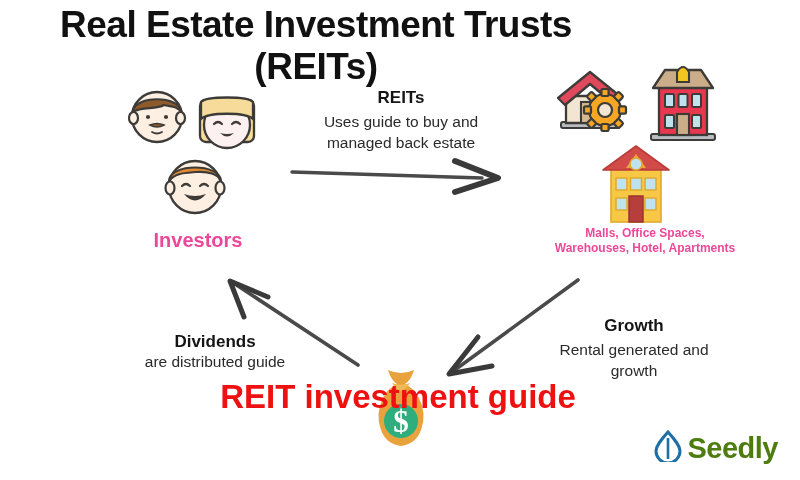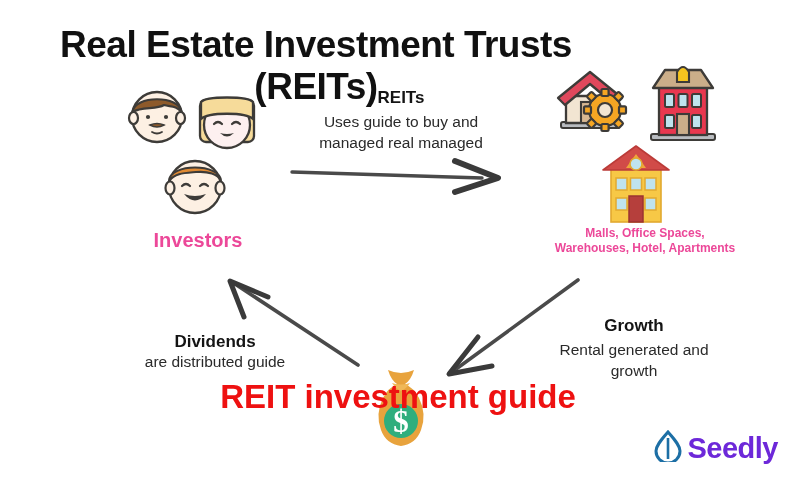--- a/index.html
+++ b/index.html
@@ -14,21 +14,21 @@
     position: relative;
     width: 800px;
     height: 480px;
     background: #ffffff;
     overflow: hidden;
   }
   .abs { position: absolute; }
 
   
   #page-title {
-    left: 0; top: 24px;
+    left: 0; top: 4px;
     width: 632px;
     text-align: center;
     font-size: 37px;
     font-weight: bold;
     letter-spacing: -0.5px;
     color: #111111;
     font-family: "Liberation Sans", sans-serif;
   }
 
   
@@ -81,21 +81,21 @@
   
   #brand-logo {
     right: 22px; bottom: 14px;
     display: flex;
     align-items: center;
     gap: 5px;
   }
   #brand-name {
     font-size: 29px;
     font-weight: bold;
-    color: #6d28d9;
+    color: #4d7c0f;
     letter-spacing: -0.5px;
   }
 
   .arrow-layer { left:0; top:0; width:800px; height:480px; pointer-events:none; }
 </style>
 </head>
 <body>
 
 <div id="canvas">
 
@@ -139,21 +139,21 @@
         <path d="M22 42 q11 13 22 0 q-11 4 -22 0 Z" fill="#3d3b38"></path>
       </svg>
     </div>
   </div>
 
   <div class="abs blue-label" style="left:118px; top:228px; width:160px; font-size:20px;">Investors</div>
 
   <div class="abs" style="left:286px; top:88px; width:230px;">
     <div class="flow-head">REITs</div>
     <div class="flow-sub" style="margin-top:4px;">Uses guide to buy and</div>
-    <div class="flow-sub">managed real managed</div>
+    <div class="flow-sub">managed back estate</div>
   </div>
 
   <div class="abs" style="left:545px; top:58px; width:230px; height:165px;">
 
     <div class="bld abs" style="left:8px; top:2px;">
       <svg width="78" height="78" viewBox="0 0 78 78">
         <rect x="8" y="62" width="58" height="6" rx="2" fill="#b9bcc0" stroke="#3d3b38" stroke-width="2"></rect>
         <path d="M13 36 L13 63 L61 63 L61 36 Z" fill="#f2e5d2" stroke="#3d3b38" stroke-width="2.3"></path>
         <path d="M5 38 L37 12 L69 38 L62 45 L37 24 L12 45 Z" fill="#e0485c" stroke="#3d3b38" stroke-width="2.3" stroke-linejoin="round"></path>
         <rect x="28" y="42" width="18" height="21" fill="#d8b892" stroke="#3d3b38" stroke-width="2.1"></rect>

